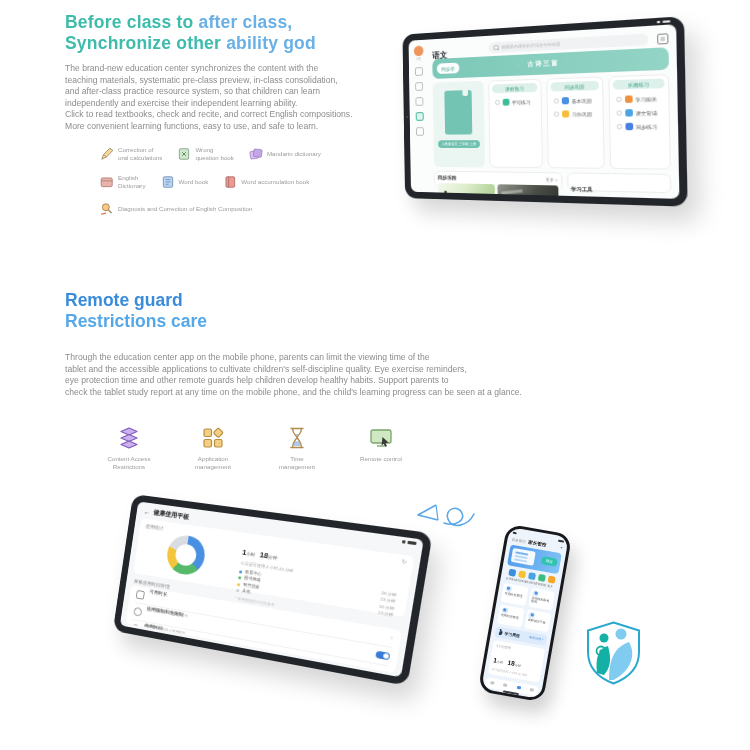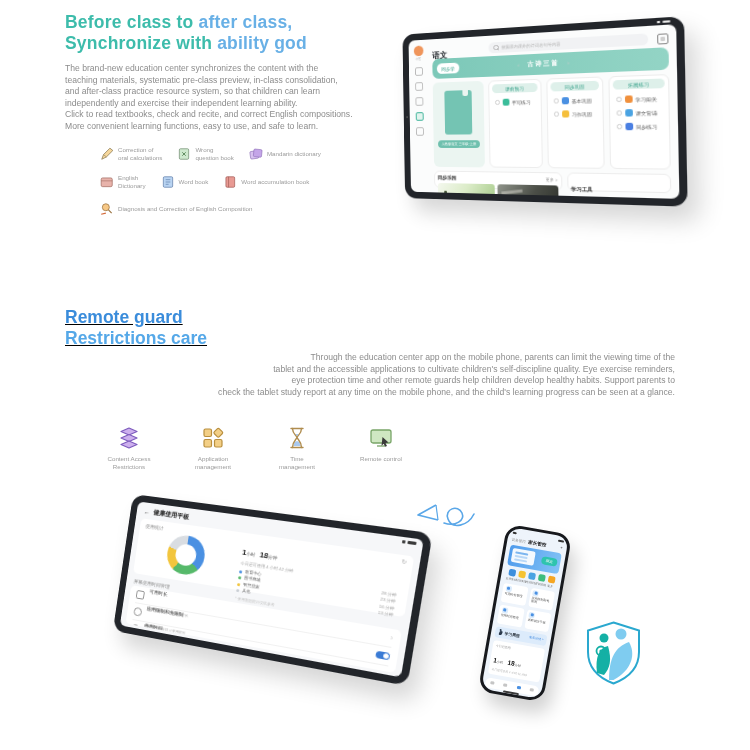--- a/index.html
+++ b/index.html
@@ -1,25 +1,25 @@
 <!DOCTYPE html>
 <html><head>
 <meta charset="utf-8">
 <style>
   html,body{margin:0;padding:0;background:#fff;}
   #canvas{position:relative;width:750px;height:750px;background:#ffffff;overflow:hidden;
           font-family:"Liberation Sans",sans-serif;}
   
   .h1{position:absolute;left:65px;top:12px;font-size:17.5px;font-weight:bold;line-height:21px;letter-spacing:.2px;}
   .h1 .teal{color:#3dbcab;} .h1 .lblue{color:#68b0e6;}
-  .h2{position:absolute;left:65px;top:307px;font-size:17.5px;font-weight:bold;line-height:21px;text-decoration:underline;}
+  .h2{position:absolute;left:65px;top:290px;font-size:17.5px;font-weight:bold;line-height:21px;}
   .h2 .b1{color:#3a8cdb;display:block;} .h2 .b2{color:#55a8e8;display:block;}
   .para{position:absolute;color:#8c8c8c;font-size:8.6px;line-height:11.6px;white-space:pre-line;}
   .para1{left:65px;top:63px;width:340px;}
-  .para2{left:65px;top:352px;width:610px;text-align:right;}
+  .para2{left:65px;top:352px;width:610px;}
   
   .featrow{position:absolute;display:flex;gap:15px;align-items:center;}
   .fr1{left:100px;top:146px;} .fr2{left:100px;top:174px;} .fr3{left:100px;top:202px;}
   .feat{display:flex;align-items:center;gap:4px;}
   .fi{width:14px;height:14px;display:inline-block;flex:0 0 auto;}
   .fi svg{width:14px;height:14px;display:block;}
   .fl{font-size:6.2px;line-height:7.6px;color:#9b9b9b;white-space:pre-line;}
   
   .g2row{position:absolute;left:98px;top:426px;display:flex;gap:22px;}
   .g2{width:62px;text-align:center;}
@@ -168,21 +168,21 @@
   .doodle{position:absolute;left:406px;top:486px;width:72px;height:46px;}
   .shield{position:absolute;left:585px;top:621px;width:57px;height:64px;}
 </style>
 </head>
 <body>
 
 <div id="canvas">
 
   <div class="h1">
     <span class="teal">Before class to </span><span class="lblue">after class,</span><br>
-    <span class="teal">Synchronize with </span><span class="lblue">ability god</span>
+    <span class="teal">Synchronize other </span><span class="lblue">ability god</span>
   </div>
   <div class="para para1">The brand-new education center synchronizes the content with the
 teaching materials, systematic pre-class preview, in-class consolidation,
 and after-class practice resource system, so that children can learn
 independently and exercise their independent learning ability.
 Click to read textbooks, check and recite, and correct English compositions.
 More convenient learning functions, easy to use, and safe to learn.</div>
 
   <div class="featrow fr1">
     <div class="feat">

